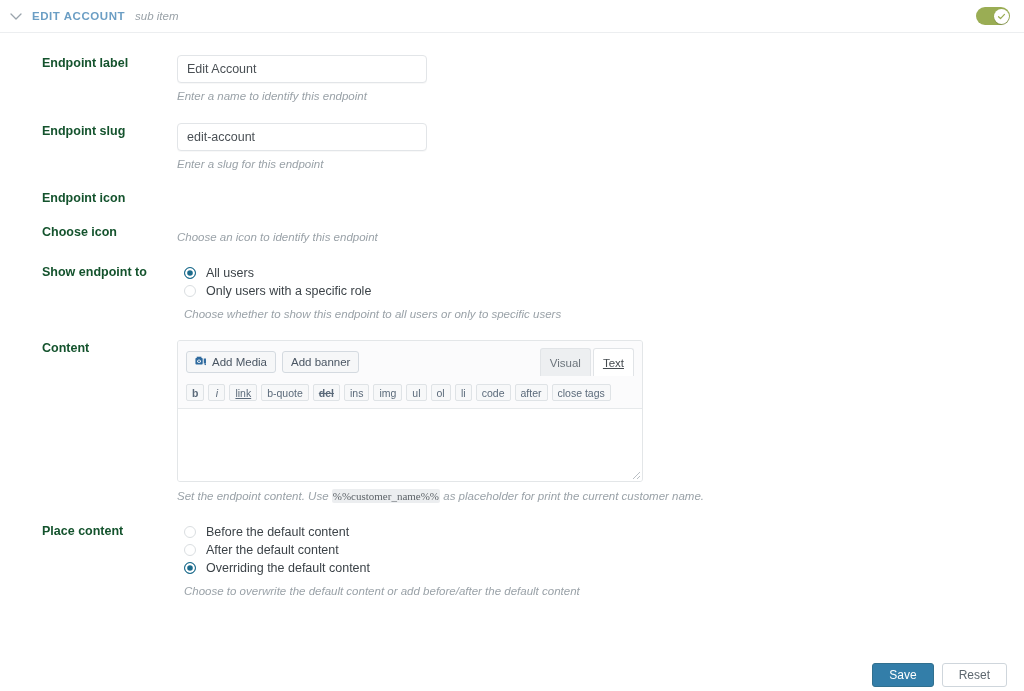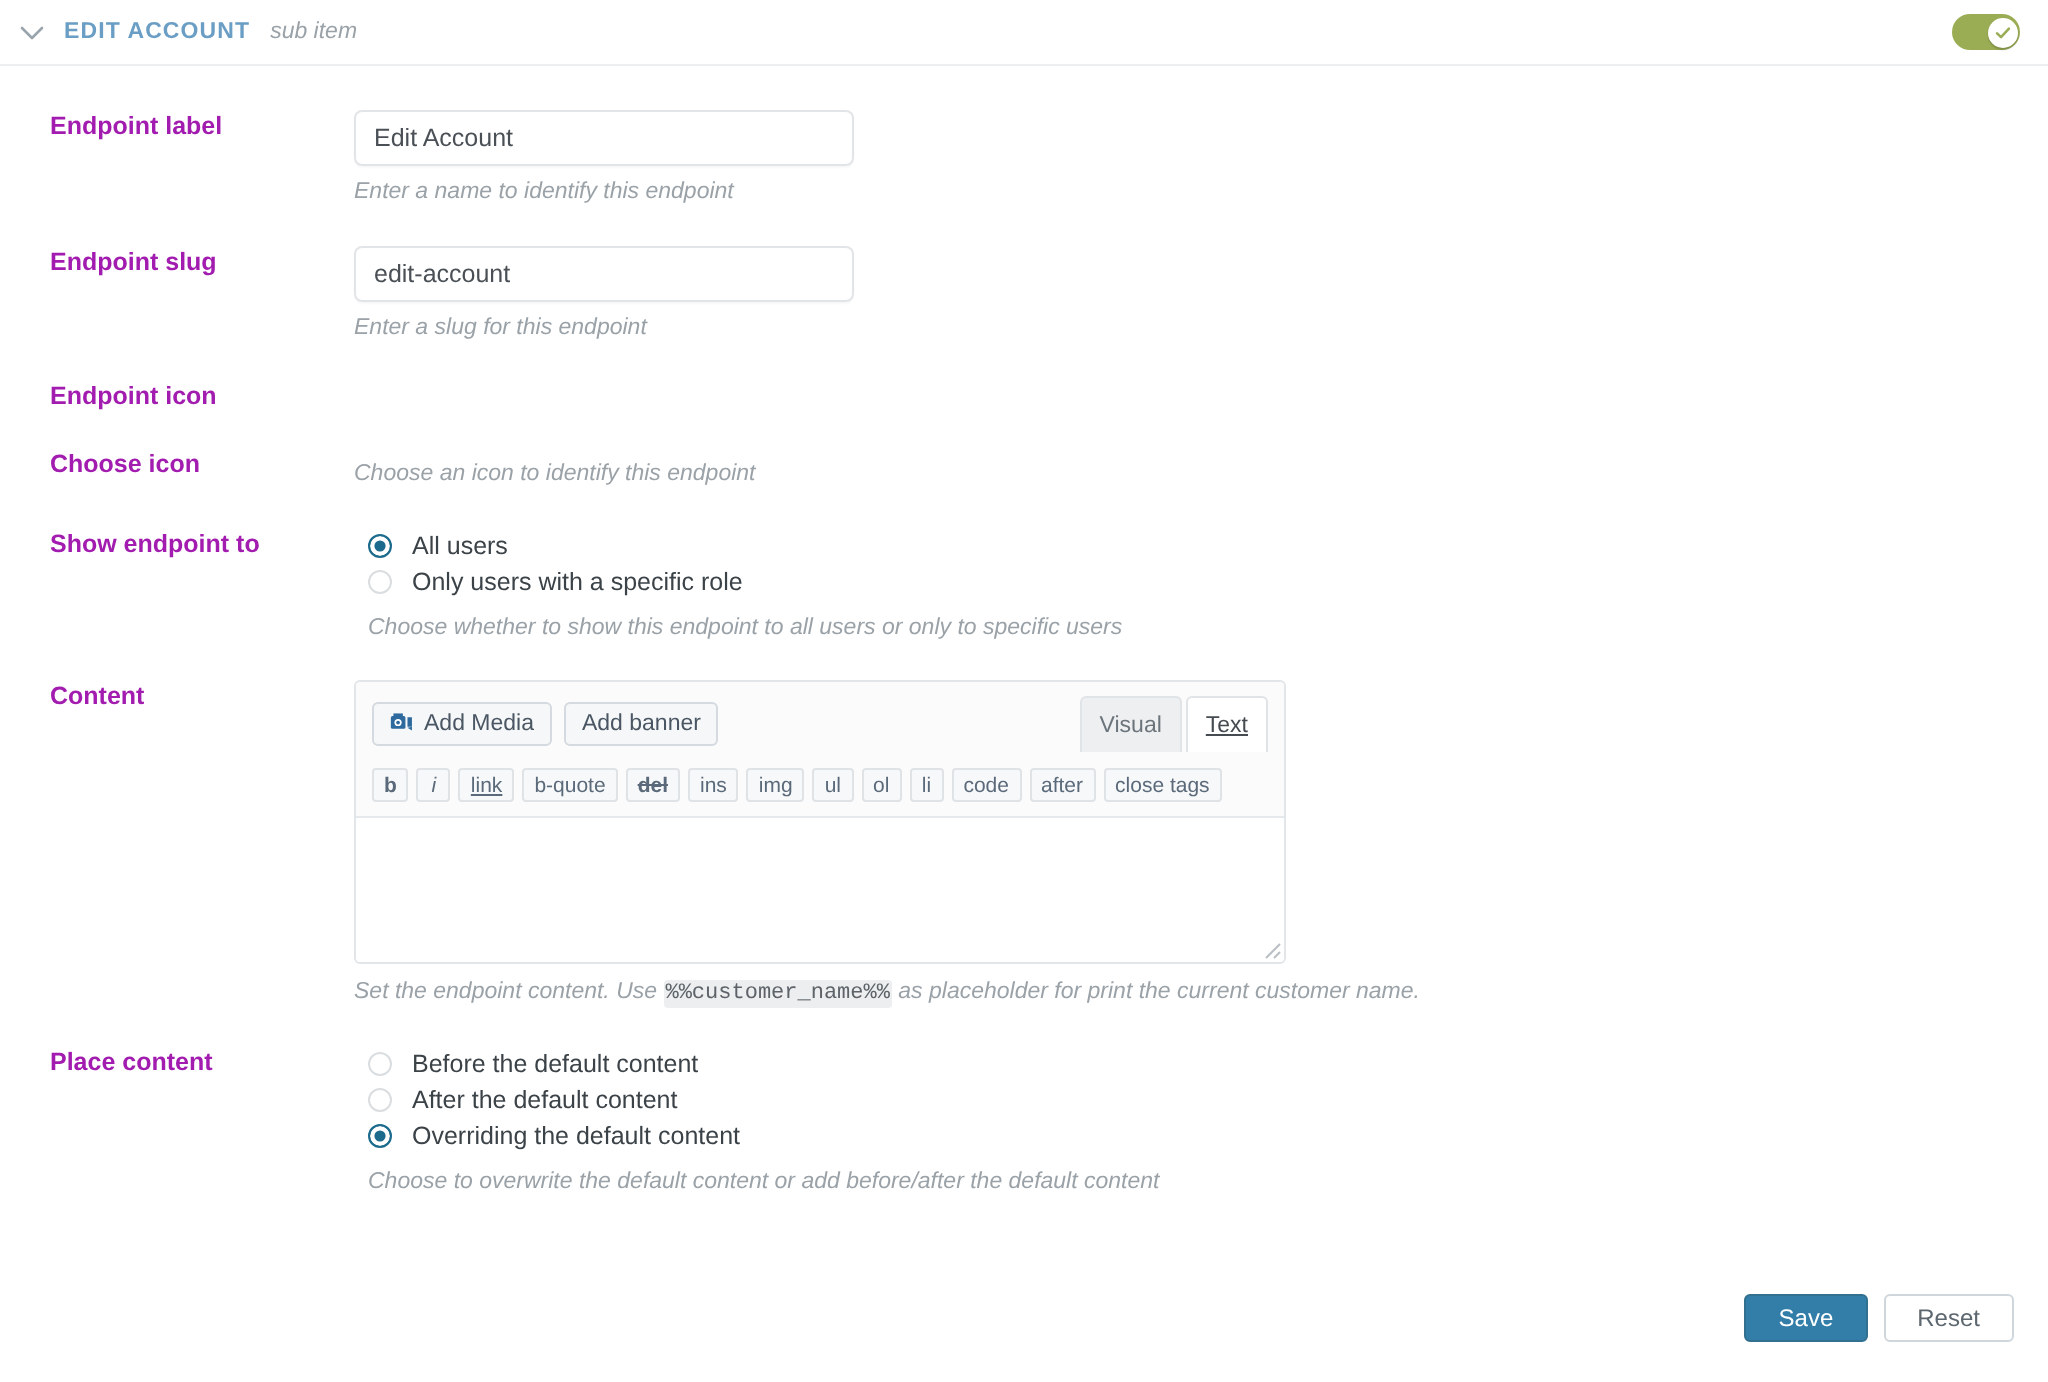--- a/index.html
+++ b/index.html
@@ -76,24 +76,24 @@
     padding-top: 22px;
   }
   .row {
     display: flex;
     align-items: flex-start;
     padding: 0 0 0 0;
   }
   .row-label {
     width: 177px;
     flex: 0 0 177px;
-    padding-left: 25px;
+    padding-left: 42px;
     font-weight: bold;
     font-size: 12.5px;
-    color: #a21caf;
+    color: #14532d;
     line-height: 1.3;
   }
   .row-field {
     flex: 1 1 auto;
     min-width: 0;
   }
   .help {
     font-size: 11.5px;
     font-style: italic;
     color: #9aa2a8;
@@ -271,35 +271,35 @@
   }
   .resize-grip {
     position: absolute;
     right: 1px; bottom: 1px;
     width: 13px; height: 13px;
     pointer-events: none;
   }
 
   .content-help { margin-top: 7px; }
   code.ph {
-    font-family: Liberation Mono, monospace;
+    font-family: Liberation Serif, serif;
     font-style: normal;
     font-size: 11px;
     background: #eceef0;
     color: #5d6368;
     padding: 1px 1px;
     border-radius: 2px;
     margin-top: 41px;
   }
 
   
   .footer {
     position: absolute;
     right: 17px;
-    bottom: 20px;
+    bottom: 4px;
     display: flex;
     gap: 8px;
   }
   .btn-save {
     height: 24px;
     padding: 0 16px;
     border: 1px solid #31708f;
     border-radius: 3px;
     background: #337ea9;
     color: #ffffff;

